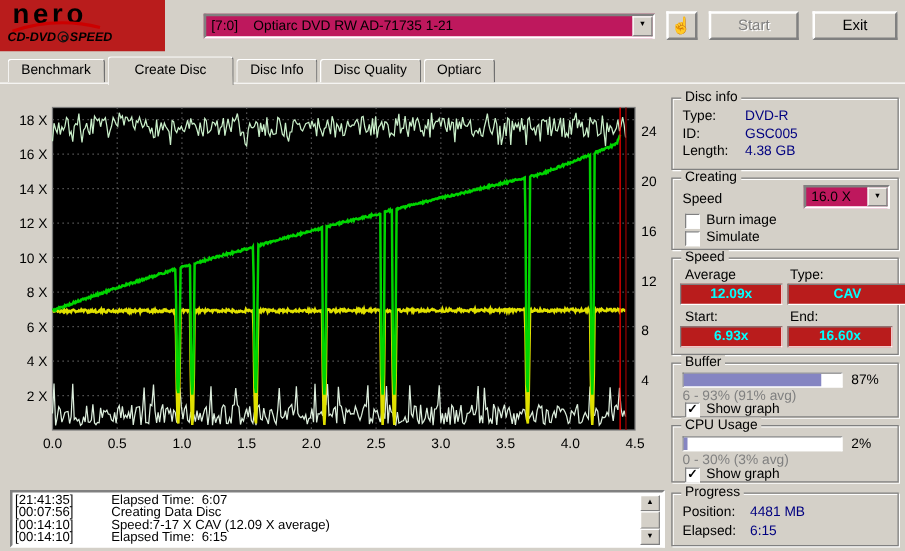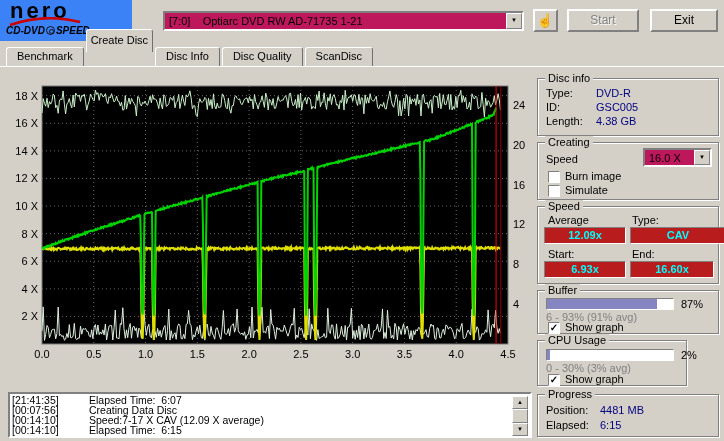--- a/index.html
+++ b/index.html
@@ -1,20 +1,20 @@
 <!DOCTYPE html>
 <html><head>
 <meta charset="utf-8">
 <style>
   *{margin:0;padding:0;box-sizing:border-box}
   body{margin:0;background:#808080}
   .window{position:relative;width:724px;height:441px;background:#d4d0c8;
     font-family:"Liberation Sans",sans-serif;font-size:11px;color:#000;overflow:hidden}
   
-  .logo{position:absolute;left:0;top:0;width:132px;height:41px;background:#3b82f6;overflow:hidden}
+  .logo{position:absolute;left:0;top:0;width:132px;height:41px;background:#b91c1c;overflow:hidden}
   .brand{position:absolute;left:10px;top:0px;font-size:22px;font-weight:bold;letter-spacing:3px;line-height:22px}
   .swoosh{position:absolute;left:8px;top:17px}
   .brand-sub{position:absolute;left:6px;top:25px;font-size:10px;font-weight:bold;font-style:italic;white-space:nowrap}
   .disc-glyph{display:inline-block;width:9px;height:9px;border:1px solid #111;border-radius:50%;vertical-align:-1px;position:relative;margin:0 1px}
   .disc-glyph::after{content:"";position:absolute;left:2px;top:2px;width:3px;height:3px;border:1px solid #111;border-radius:50%}
   .combo{position:absolute;background:#be185d;border:2px solid;border-color:#808080 #ffffff #ffffff #808080}
   .combo-text{position:absolute;left:4px;top:1px;line-height:14px;white-space:pre}
   .combo-btn{position:absolute;right:0;top:0;bottom:0;width:16px;background:#d4d0c8;
     border:1px solid;border-color:#ffffff #808080 #808080 #ffffff;text-align:center;font-size:6px;line-height:13px;cursor:pointer}
   .drive-combo{left:163px;top:11px;width:361px;height:20px}
@@ -22,21 +22,21 @@
   .btn{position:absolute;background:#d4d0c8;border:2px solid;border-color:#ffffff #808080 #808080 #ffffff;
     text-align:center;cursor:pointer;font-size:12px}
   .hand-btn{left:533px;top:9px;width:25px;height:23px;line-height:19px;font-size:13px;color:#c08000}
   .start-btn{left:567px;top:9px;width:72px;height:23px;line-height:19px;color:#808080;text-shadow:1px 1px 0 #ffffff}
   .exit-btn{left:650px;top:9px;width:68px;height:23px;line-height:19px}
   
   .tabstrip{position:absolute;left:6px;top:45px;height:23px;display:flex;align-items:flex-end;z-index:2}
   .tab{height:19px;line-height:17px;padding:0 10px;background:#d4d0c8;border:1px solid #707070;
     border-bottom:none;border-top-color:#ffffff;border-left-color:#ffffff;border-radius:3px 3px 0 0;
     margin-right:2px;margin-bottom:2px;cursor:pointer;white-space:nowrap}
-  .tab.active{height:23px;line-height:20px;padding:0 4px;margin-bottom:16px;position:relative;z-index:3}
+  .tab.active{height:23px;line-height:20px;padding:0 21px;margin-bottom:0;position:relative;z-index:3}
   .tabline{position:absolute;left:0;top:66px;width:724px;height:2px;border-top:1px solid #ffffff;z-index:1}
   
   #chart-svg{position:absolute;left:8px;top:76px}
   #chart-svg text{font-family:"Liberation Sans",sans-serif}
   
   .group{position:absolute;border:1px solid #808080;box-shadow:1px 1px 0 #ffffff, inset 1px 1px 0 #ffffff}
   .gtitle{position:absolute;top:-7px;left:7px;background:#d4d0c8;padding:0 3px;line-height:13px}
   .lbl{position:absolute;white-space:nowrap}
   .navy{color:#000080}
   .gray{color:#808080}
@@ -86,21 +86,21 @@
     <span>☝</span>
   </div>
   <div class="btn start-btn">Start</div>
   <div class="btn exit-btn">Exit</div>
 
   <div class="tabstrip">
     <div class="tab">Benchmark</div>
     <div class="tab active">Create Disc</div>
     <div class="tab">Disc Info</div>
     <div class="tab">Disc Quality</div>
-    <div class="tab">ScanDisc</div>
+    <div class="tab">Optiarc</div>
   </div>
   <div class="tabline"></div>
 
   <svg id="chart-svg" width="524" height="294" viewBox="0 0 524 294">
       <rect x="34" y="10" width="466" height="258" fill="#000000" stroke="#7a7a7a" stroke-width="1"></rect>
       <line x1="34" y1="240.40641711229947" x2="500" y2="240.40641711229947" stroke="#6a6a6a" stroke-width="1" stroke-dasharray="1 3"></line>
       <text x="30" y="244.40641711229947" text-anchor="end" fill="#000" font-size="11">2 X</text>
       <line x1="34" y1="212.81283422459893" x2="500" y2="212.81283422459893" stroke="#6a6a6a" stroke-width="1" stroke-dasharray="1 3"></line>
       <text x="30" y="216.81283422459893" text-anchor="end" fill="#000" font-size="11">4 X</text>
       <line x1="34" y1="185.21925133689837" x2="500" y2="185.21925133689837" stroke="#6a6a6a" stroke-width="1" stroke-dasharray="1 3"></line>
@@ -190,21 +190,21 @@
       <div class="bar-fill" style="width: 87%;"></div>
     </div>
     <span class="lbl" style="left:143px;top:7px">87%</span>
     <span class="lbl gray" style="left:8px;top:20px">6 - 93% (91% avg)</span>
     <span class="checkbox checked" style="left:10px;top:31px">
         <span class="mark">✓</span>
       </span>
     <span class="lbl" style="left:27px;top:30px">Show graph</span>
   </div>
 
-  <div class="group" style="left:537px;top:340px;width:150px;height:46px">
+  <div class="group" style="left:537px;top:340px;width:182px;height:46px">
     <span class="gtitle">CPU Usage</span>
     <div class="bar" style="left:8px;top:8px;width:128px">
       <div class="bar-fill" style="width: 2%;"></div>
     </div>
     <span class="lbl" style="left:143px;top:8px">2%</span>
     <span class="lbl gray" style="left:8px;top:21px">0 - 30% (3% avg)</span>
     <span class="checkbox checked" style="left:10px;top:33px">
         <span class="mark">✓</span>
       </span>
     <span class="lbl" style="left:27px;top:32px">Show graph</span>

